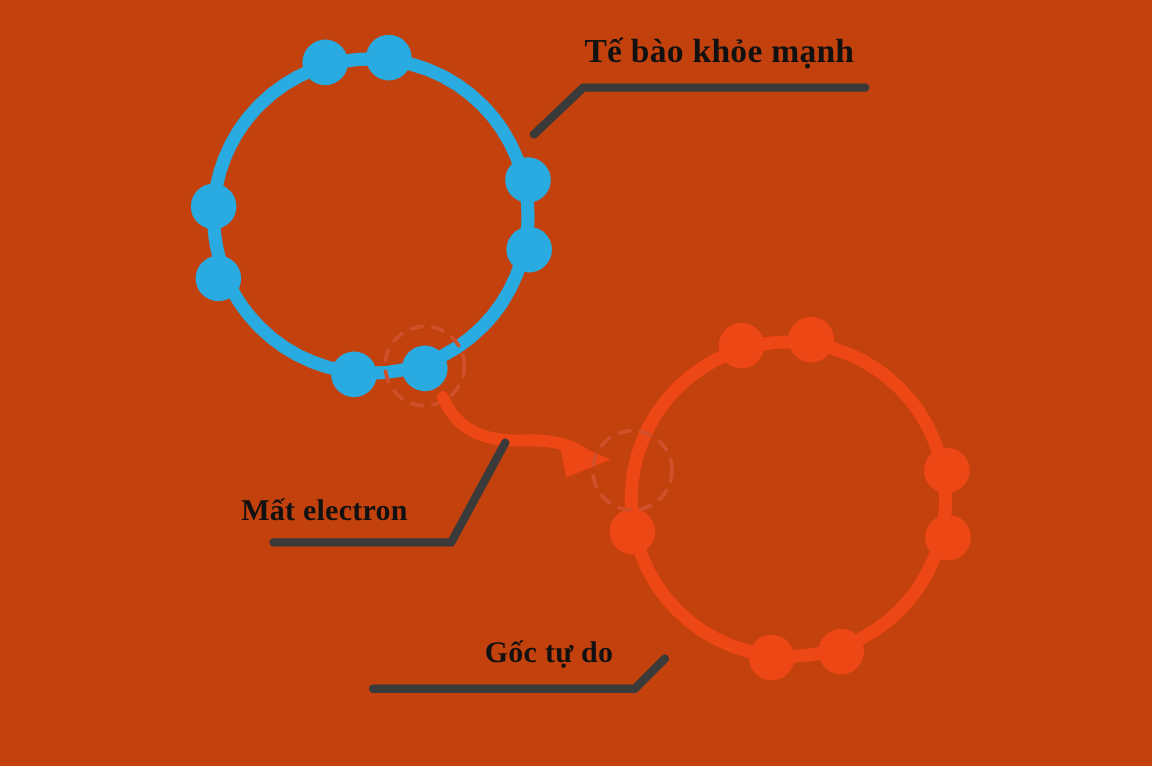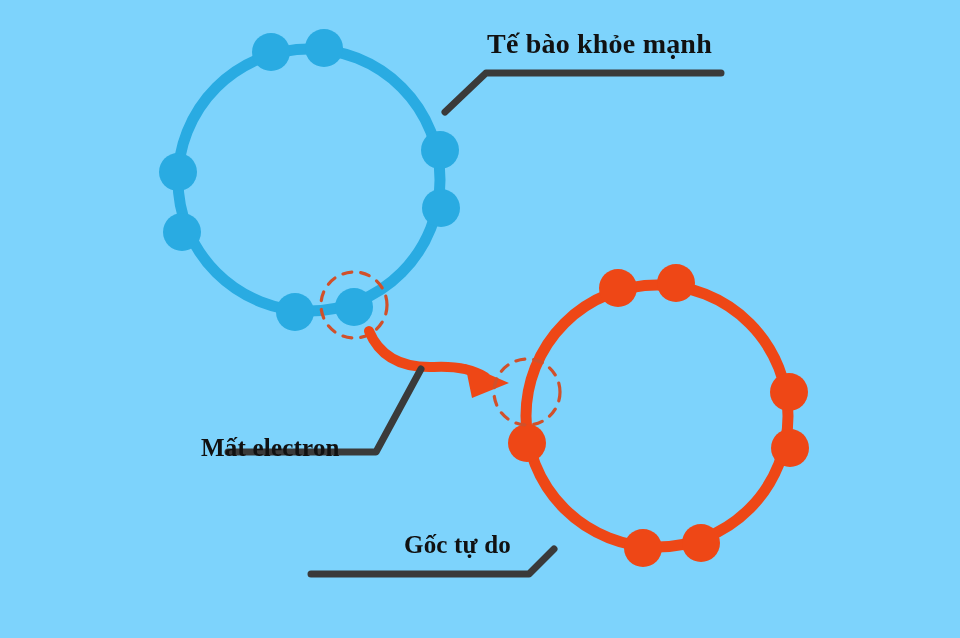--- a/index.html
+++ b/index.html
@@ -10,21 +10,21 @@
     width: 960px;
     height: 638px;
     background: #f7f7f5;
     font-family: "Liberation Serif", "DejaVu Serif", serif;
     overflow: hidden;
   }
   #stage {
     position: relative;
     width: 960px;
     height: 638px;
-    background: #7dd3fc;
+    background: #c2410c;
   }
   #diagram {
     position: absolute;
     left: 0;
     top: 0;
     width: 960px;
     height: 638px;
     display: block;
   }
   .lbl {
@@ -35,21 +35,21 @@
     white-space: nowrap;
     letter-spacing: 0.2px;
   }
   #label-healthy-cell {
     left: 487px;
     top: 28px;
     font-size: 28px;
   }
   #label-lose-electron {
     left: 201px;
-    top: 434px;
+    top: 412px;
     font-size: 25px;
   }
   #label-free-radical {
     left: 404px;
     top: 531px;
     font-size: 25px;
     text-align: right;
   }
 </style>
 </head>

